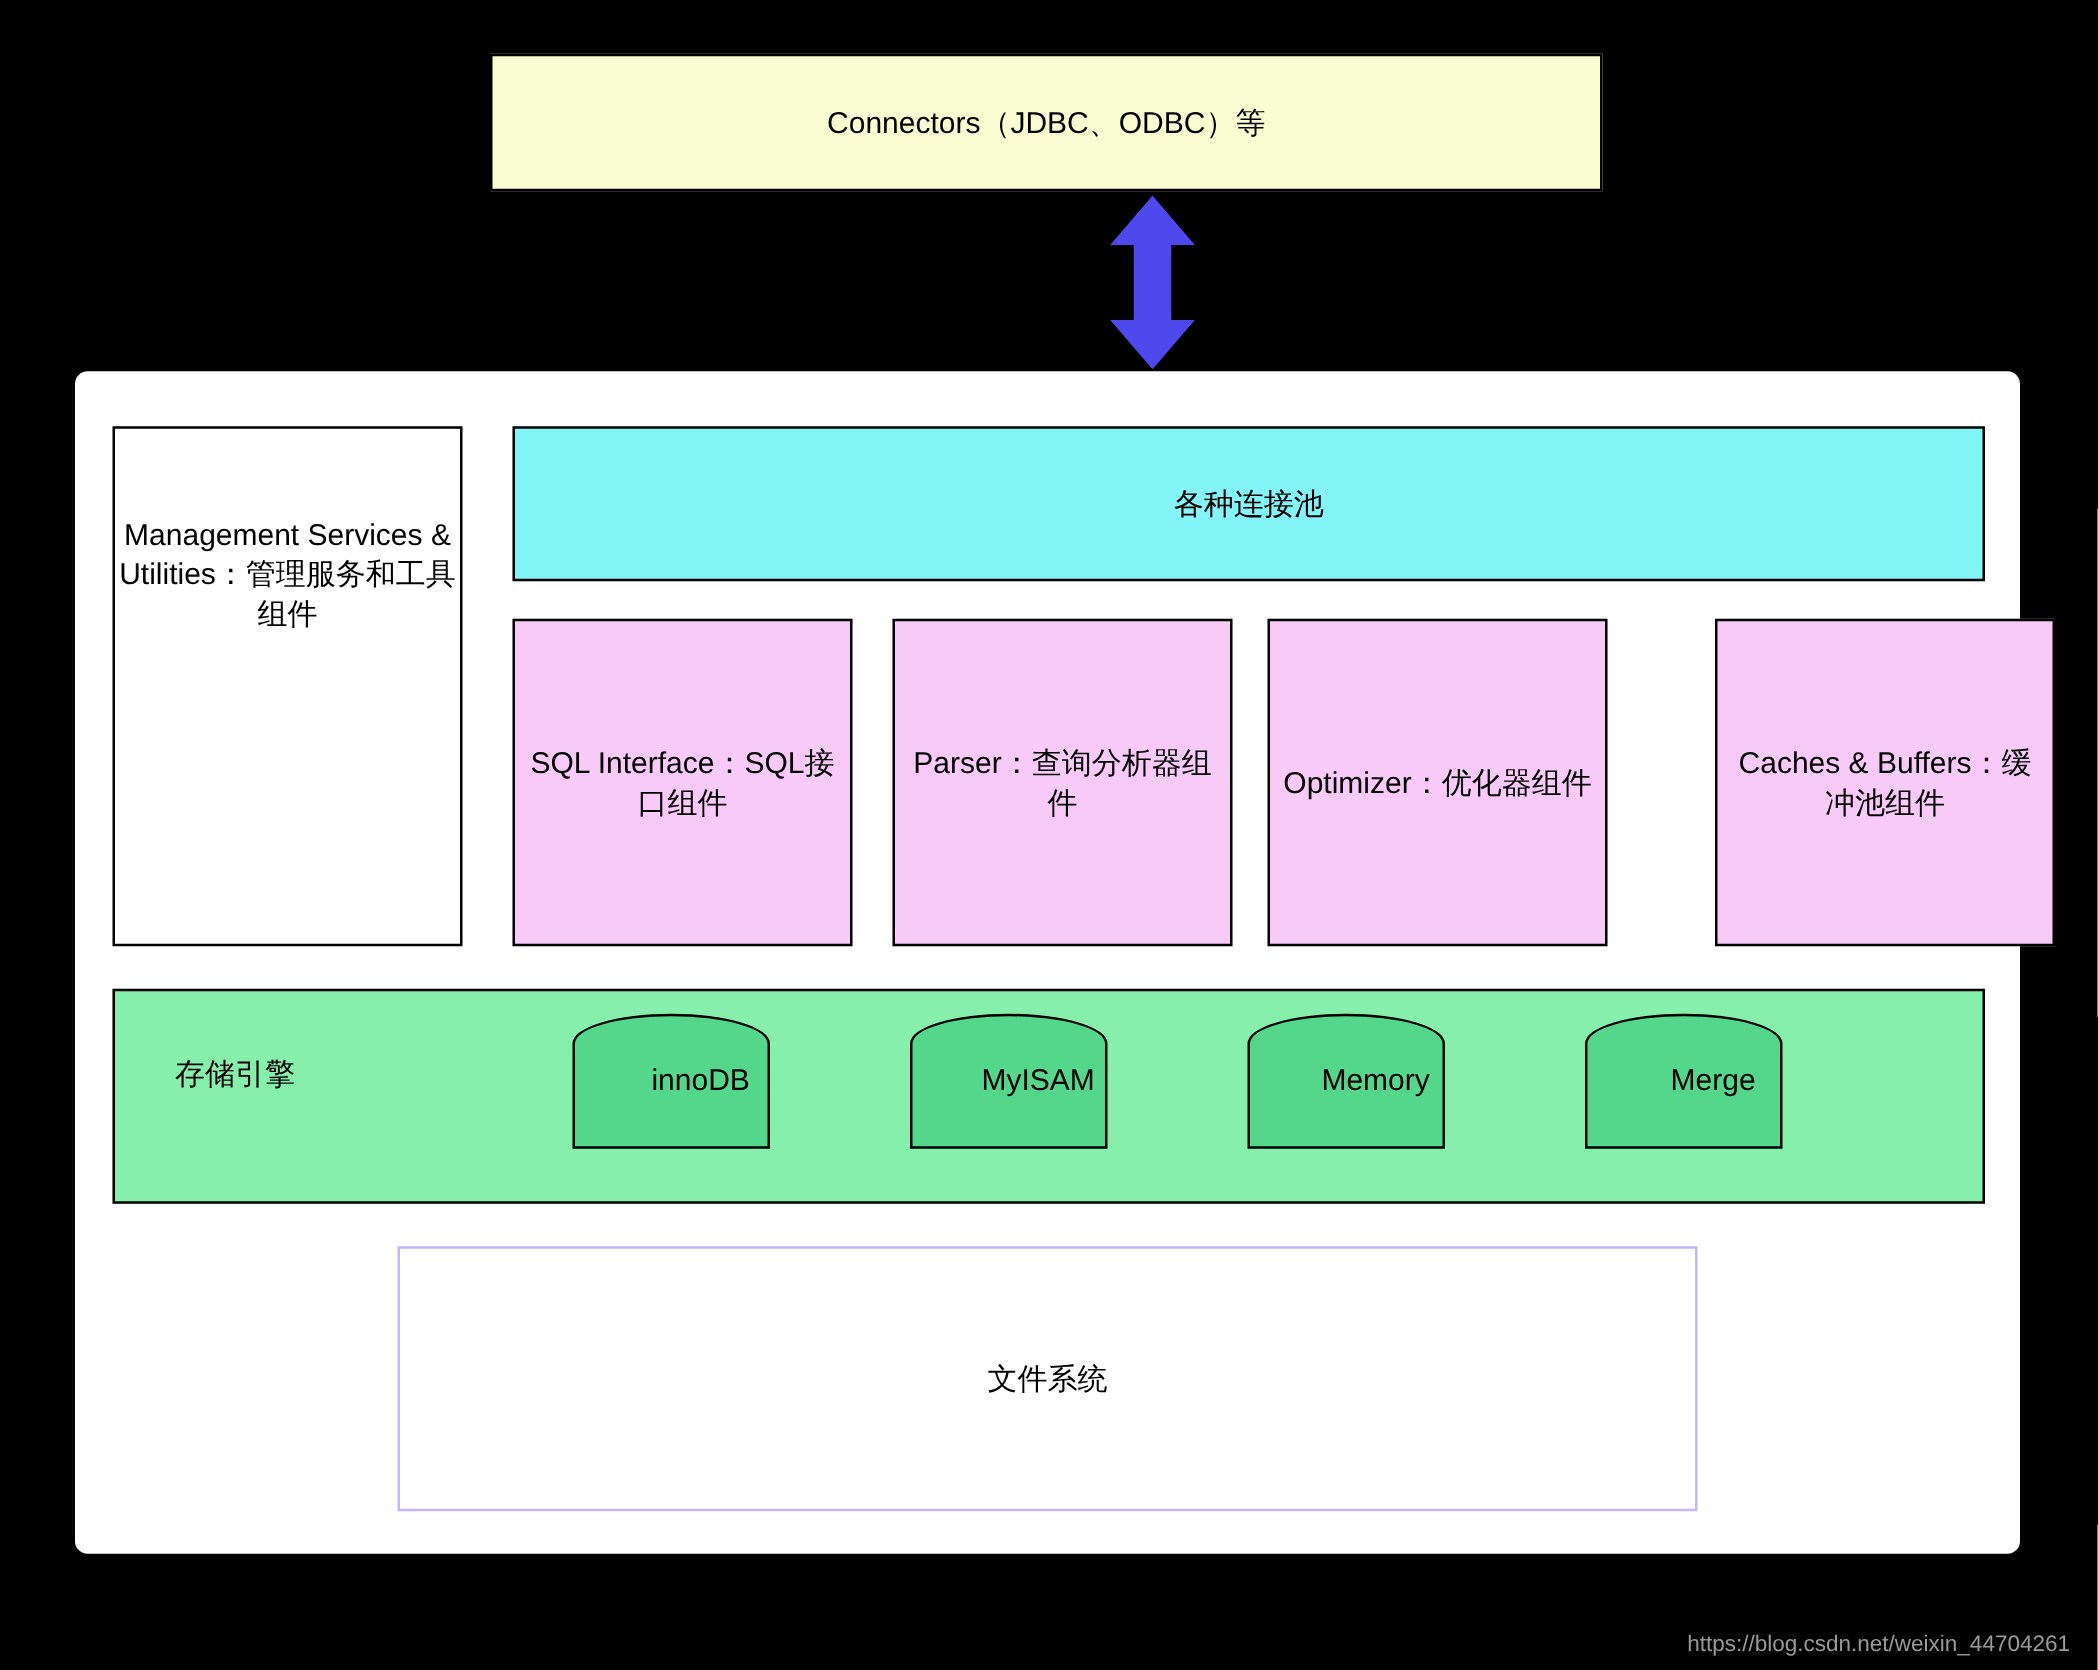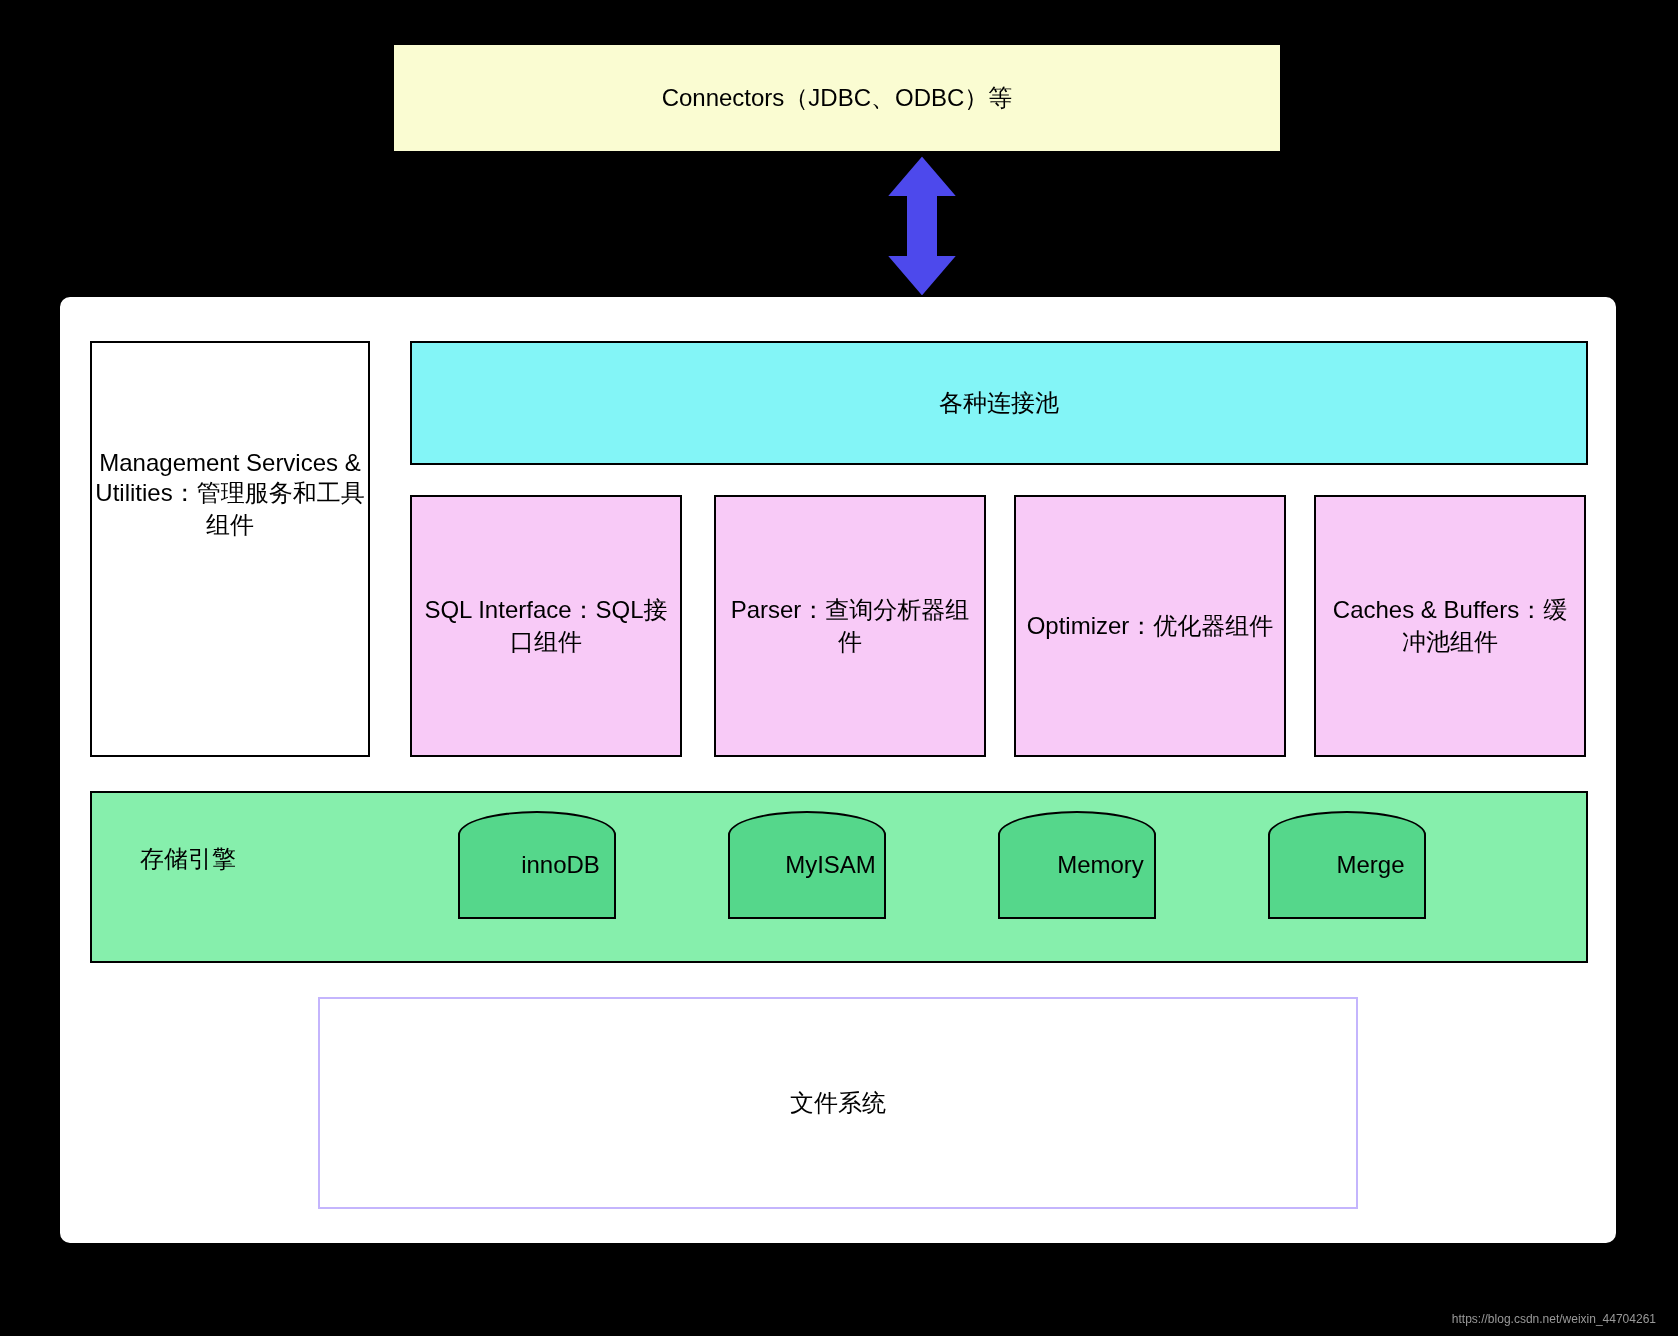--- a/index.html
+++ b/index.html
@@ -35,21 +35,21 @@
     }
     .mgmt-box {
       position: absolute;
       left: 30px; top: 44px;
       width: 280px; height: 416px;
       background: #fff;
       border: 2px solid #000;
       display: flex;
       align-items: flex-start;
       justify-content: center;
-      padding-top: 106px;
+      padding-top: 72px;
       text-align: center;
     }
     .pool-box {
       position: absolute;
       left: 350px; top: 44px;
       width: 1178px; height: 124px;
       background: #83f5f7;
       border: 2px solid #000;
       display: flex;
       align-items: center;
@@ -97,21 +97,21 @@
       background: #fff;
       border: 2px solid #c4b5fd;
       display: flex;
       align-items: center;
       justify-content: center;
     }
     .watermark {
       position: absolute;
       right: 22px; bottom: 10px;
       color: #999;
-      font-size: 12px;
+      font-size: 18px;
     }
   </style>
 </head>
 <body>
 
 <div class="connectors-box">
   <span>Connectors（JDBC、ODBC）等</span>
 </div>
 
 <svg class="arrow-svg" width="80" height="146">
@@ -130,21 +130,21 @@
 
   <div class="comp-box" style="left:350px">
     <span>SQL Interface：SQL接口组件</span>
   </div>
   <div class="comp-box" style="left:654px">
     <span>Parser：查询分析器组件</span>
   </div>
   <div class="comp-box" style="left:954px">
     <span>Optimizer：优化器组件</span>
   </div>
-  <div class="comp-box" style="left:1254px">
+  <div class="comp-box" style="left:1312px">
     <span>Caches &amp; Buffers：缓冲池组件</span>
   </div>
 
   <div class="engines-box">
     <span class="engines-label">存储引擎</span>
     <div class="engine" style="left:366px">
       <span>innoDB</span>
     </div>
     <div class="engine" style="left:636px">
       <span>MyISAM</span>

